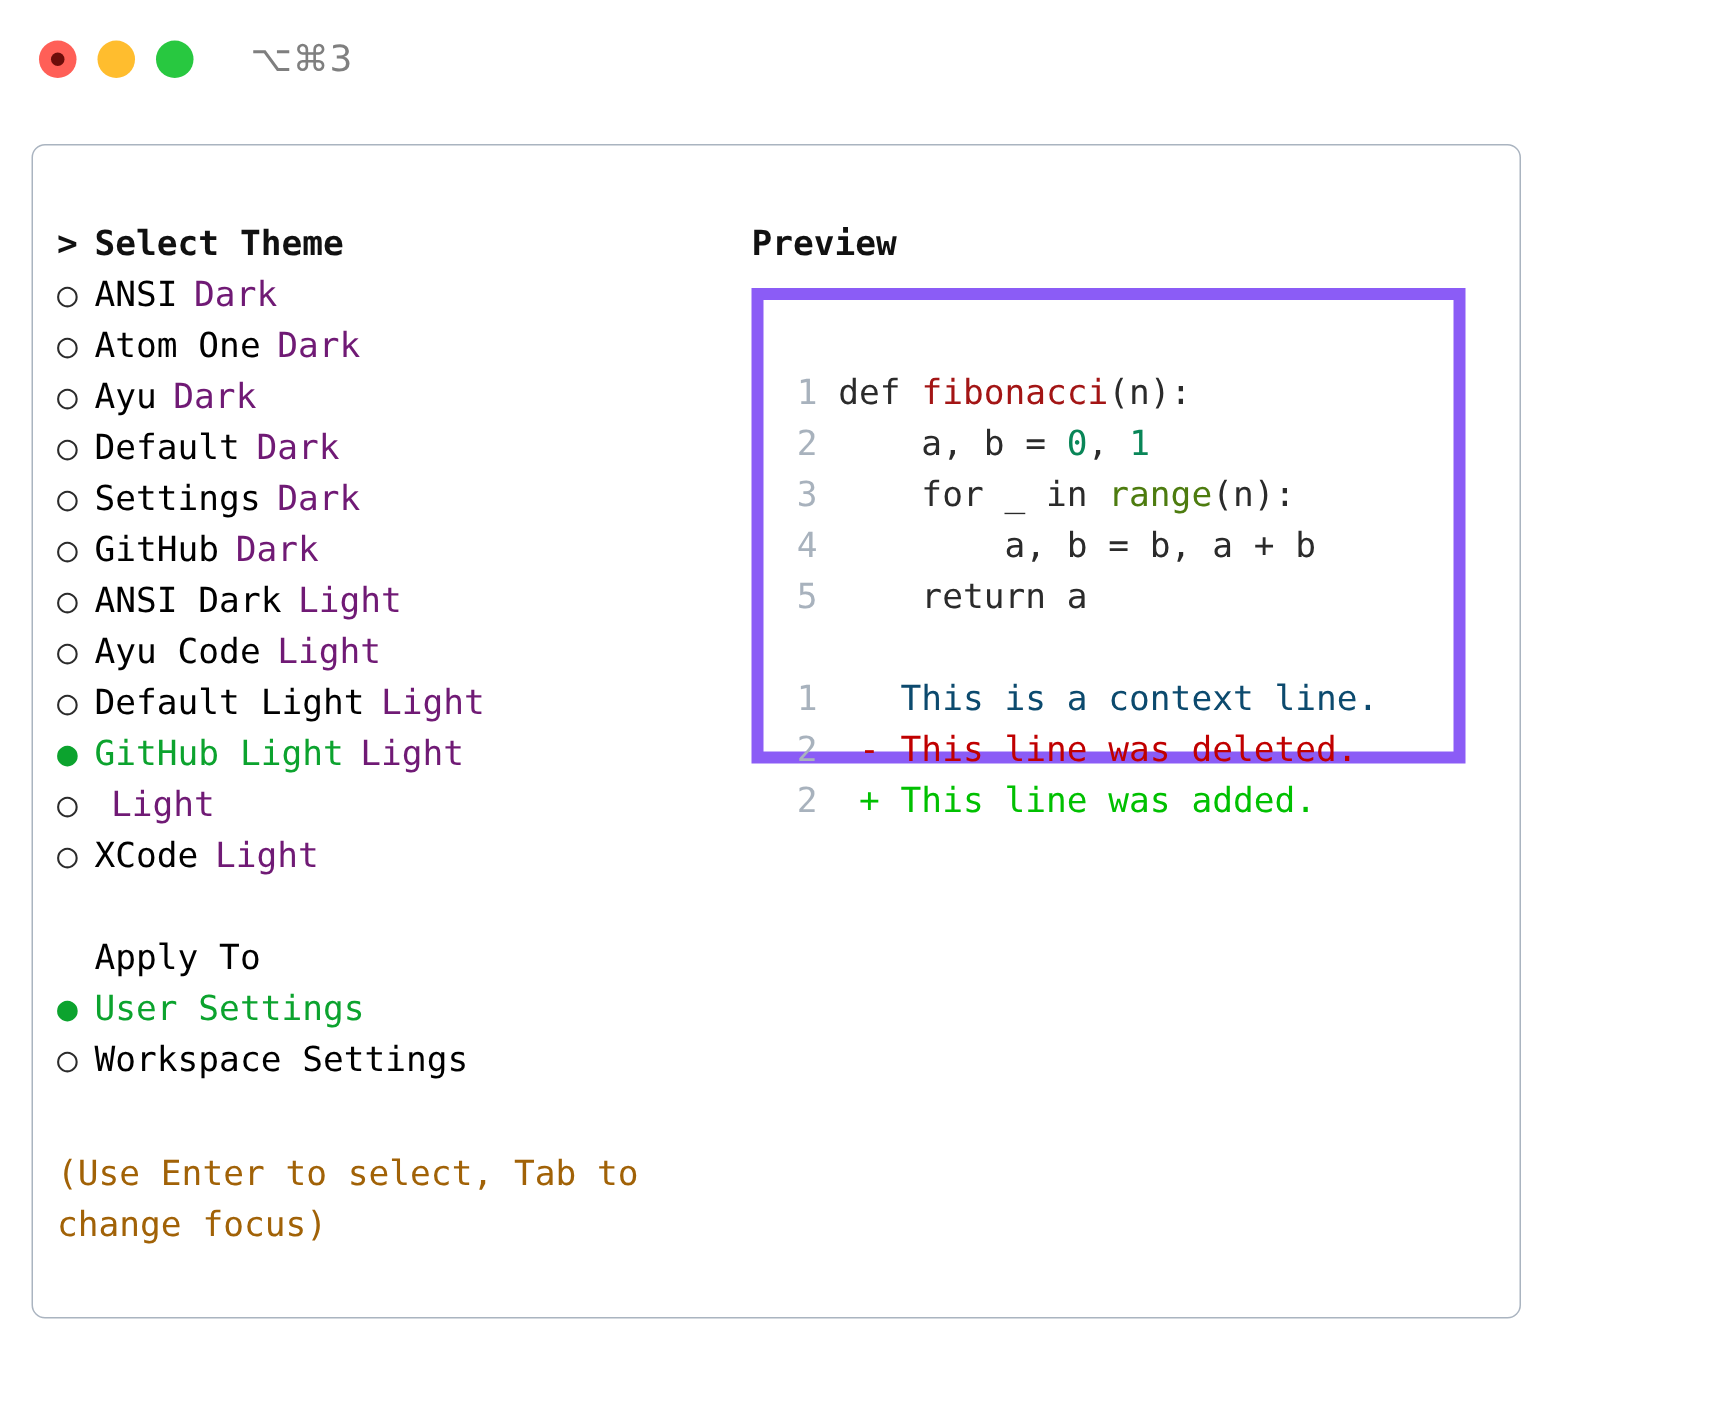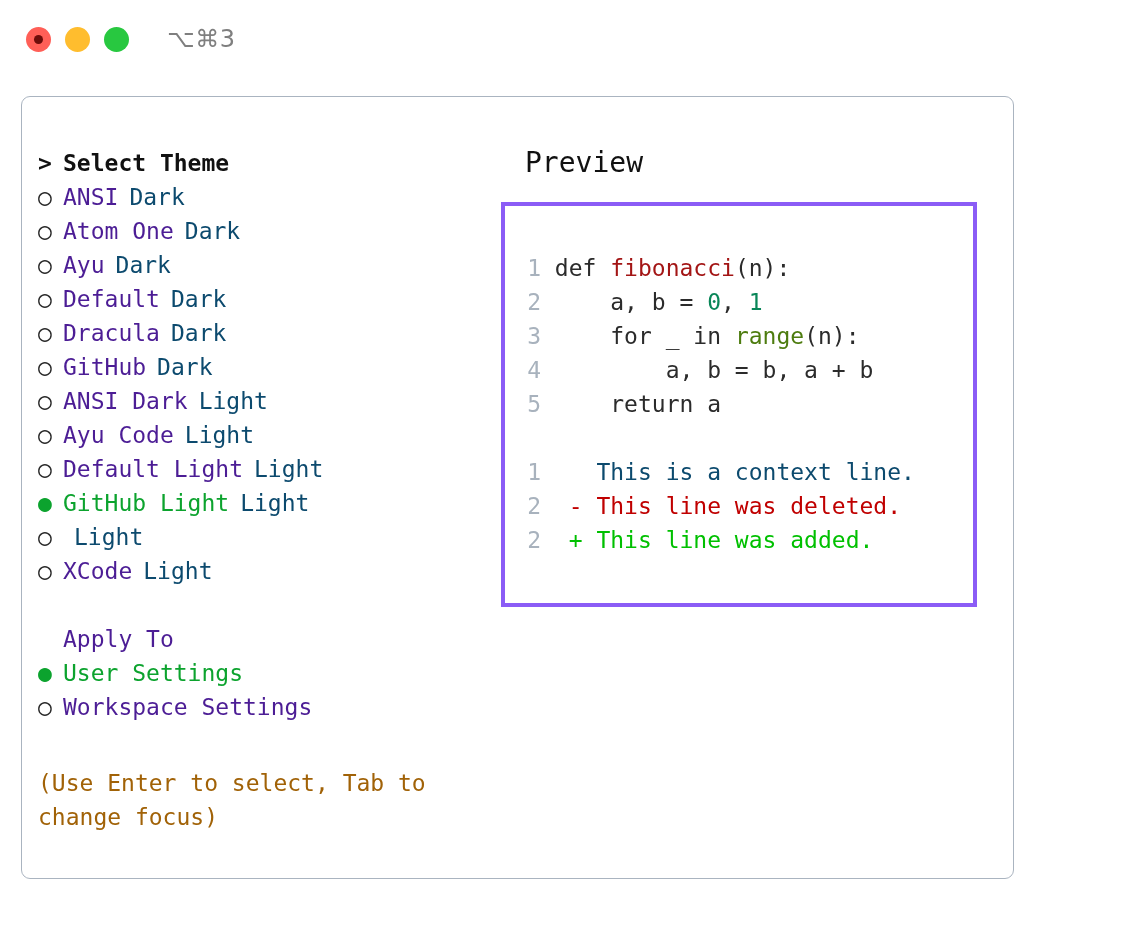--- a/index.html
+++ b/index.html
@@ -103,24 +103,24 @@
     align-items: baseline;
   }
   .marker {
     display: inline-block;
     width: 25px;
     flex: 0 0 25px;
     color: #2b2b2b;
     font-size: 23px;
   }
   .marker.sel { color: #0ca32e; }
-  .label { color: #4c1d95; }
+  .label { color: #000000; }
   .label.sel { color: #0ca32e; }
   .tag {
-    color: #0c4a6e;
+    color: #701a75;
     margin-left: 11px;
   }
 
   .section-title {
     font-weight: bold;
     color: #111111;
     letter-spacing: 0px;
   }
 
   .spacer-row { height: 34px; }
@@ -135,32 +135,31 @@
   }
 
   
   .right-col {
     position: absolute;
     left: 479px;
     top: 49px;
     width: 490px;
   }
   .preview-title {
-    font-size: 28px;
-    font-weight: normal;
+    font-size: 23px;
+    font-weight: bold;
     color: #111111;
     line-height: 34px;
     height: 34px;
-    margin-left: 24px;
   }
   .preview-box {
-    margin-top: 22px;
+    margin-top: 12px;
     width: 476px;
-    height: 405px;
-    border: 4px solid #8b5cf6;
+    height: 317px;
+    border: 8px solid #8b5cf6;
     box-sizing: border-box;
     background: #ffffff;
     position: relative;
   }
   .code {
     position: absolute;
     left: 14px;
     top: 45px;
     font-size: 23px;
     line-height: 34px;
@@ -232,21 +231,21 @@
               <span class="label">Ayu</span>
               <span class="tag">Dark</span>
             </div>
             <div class="row">
               <span class="marker">○</span>
               <span class="label">Default</span>
               <span class="tag">Dark</span>
             </div>
             <div class="row">
               <span class="marker">○</span>
-              <span class="label">Dracula</span>
+              <span class="label">Settings</span>
               <span class="tag">Dark</span>
             </div>
             <div class="row">
               <span class="marker">○</span>
               <span class="label">GitHub</span>
               <span class="tag">Dark</span>
             </div>
             <div class="row">
               <span class="marker">○</span>
               <span class="label">ANSI Dark</span>

